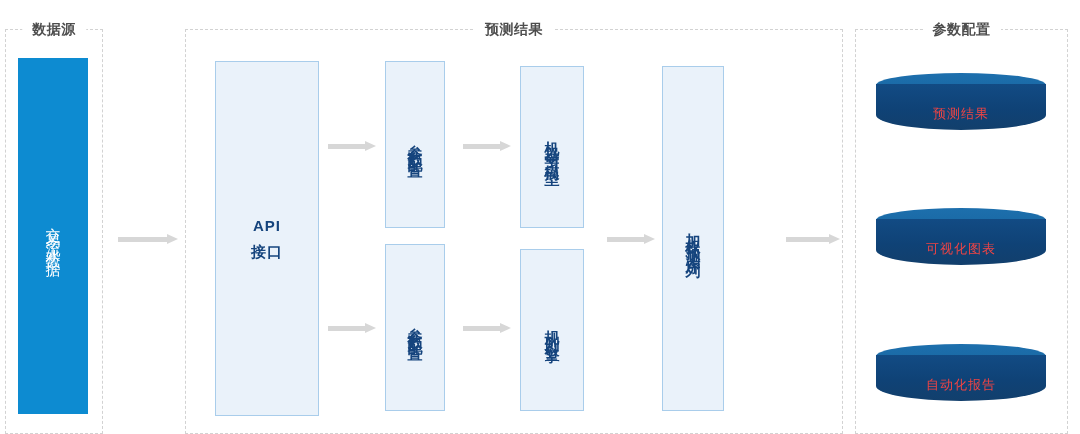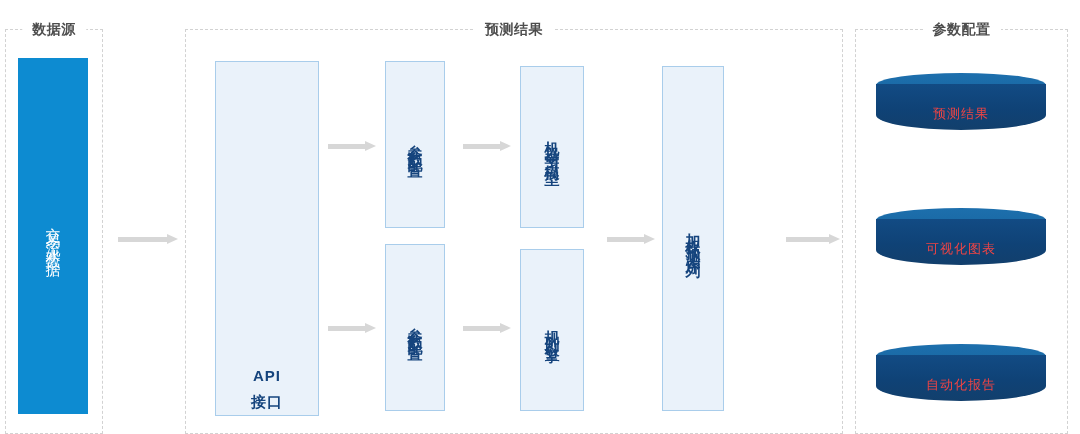--- a/index.html
+++ b/index.html
@@ -144,21 +144,21 @@
 
   <div class="arrow" style="left:118px;top:218px;width:60px;">
     <span class="shaft" style="width:49px;"></span>
     <span class="head"></span>
   </div>
 
   <div class="group" style="left:185px;top:13px;width:658px;height:405px;">
     <span class="group-title">预测结果</span>
   </div>
 
-  <div class="proc" style="left:215px;top:45px;width:104px;height:355px;align-items:flex-end;">
+  <div class="proc" style="left:215px;top:45px;width:104px;height:355px;">
     <span class="h-label">
       <span class="ln">API</span>
       <span class="ln">接口</span>
     </span>
   </div>
 
   <div class="arrow" style="left:328px;top:125px;width:48px;">
     <span class="shaft" style="width:37px;"></span>
     <span class="head"></span>
   </div>

